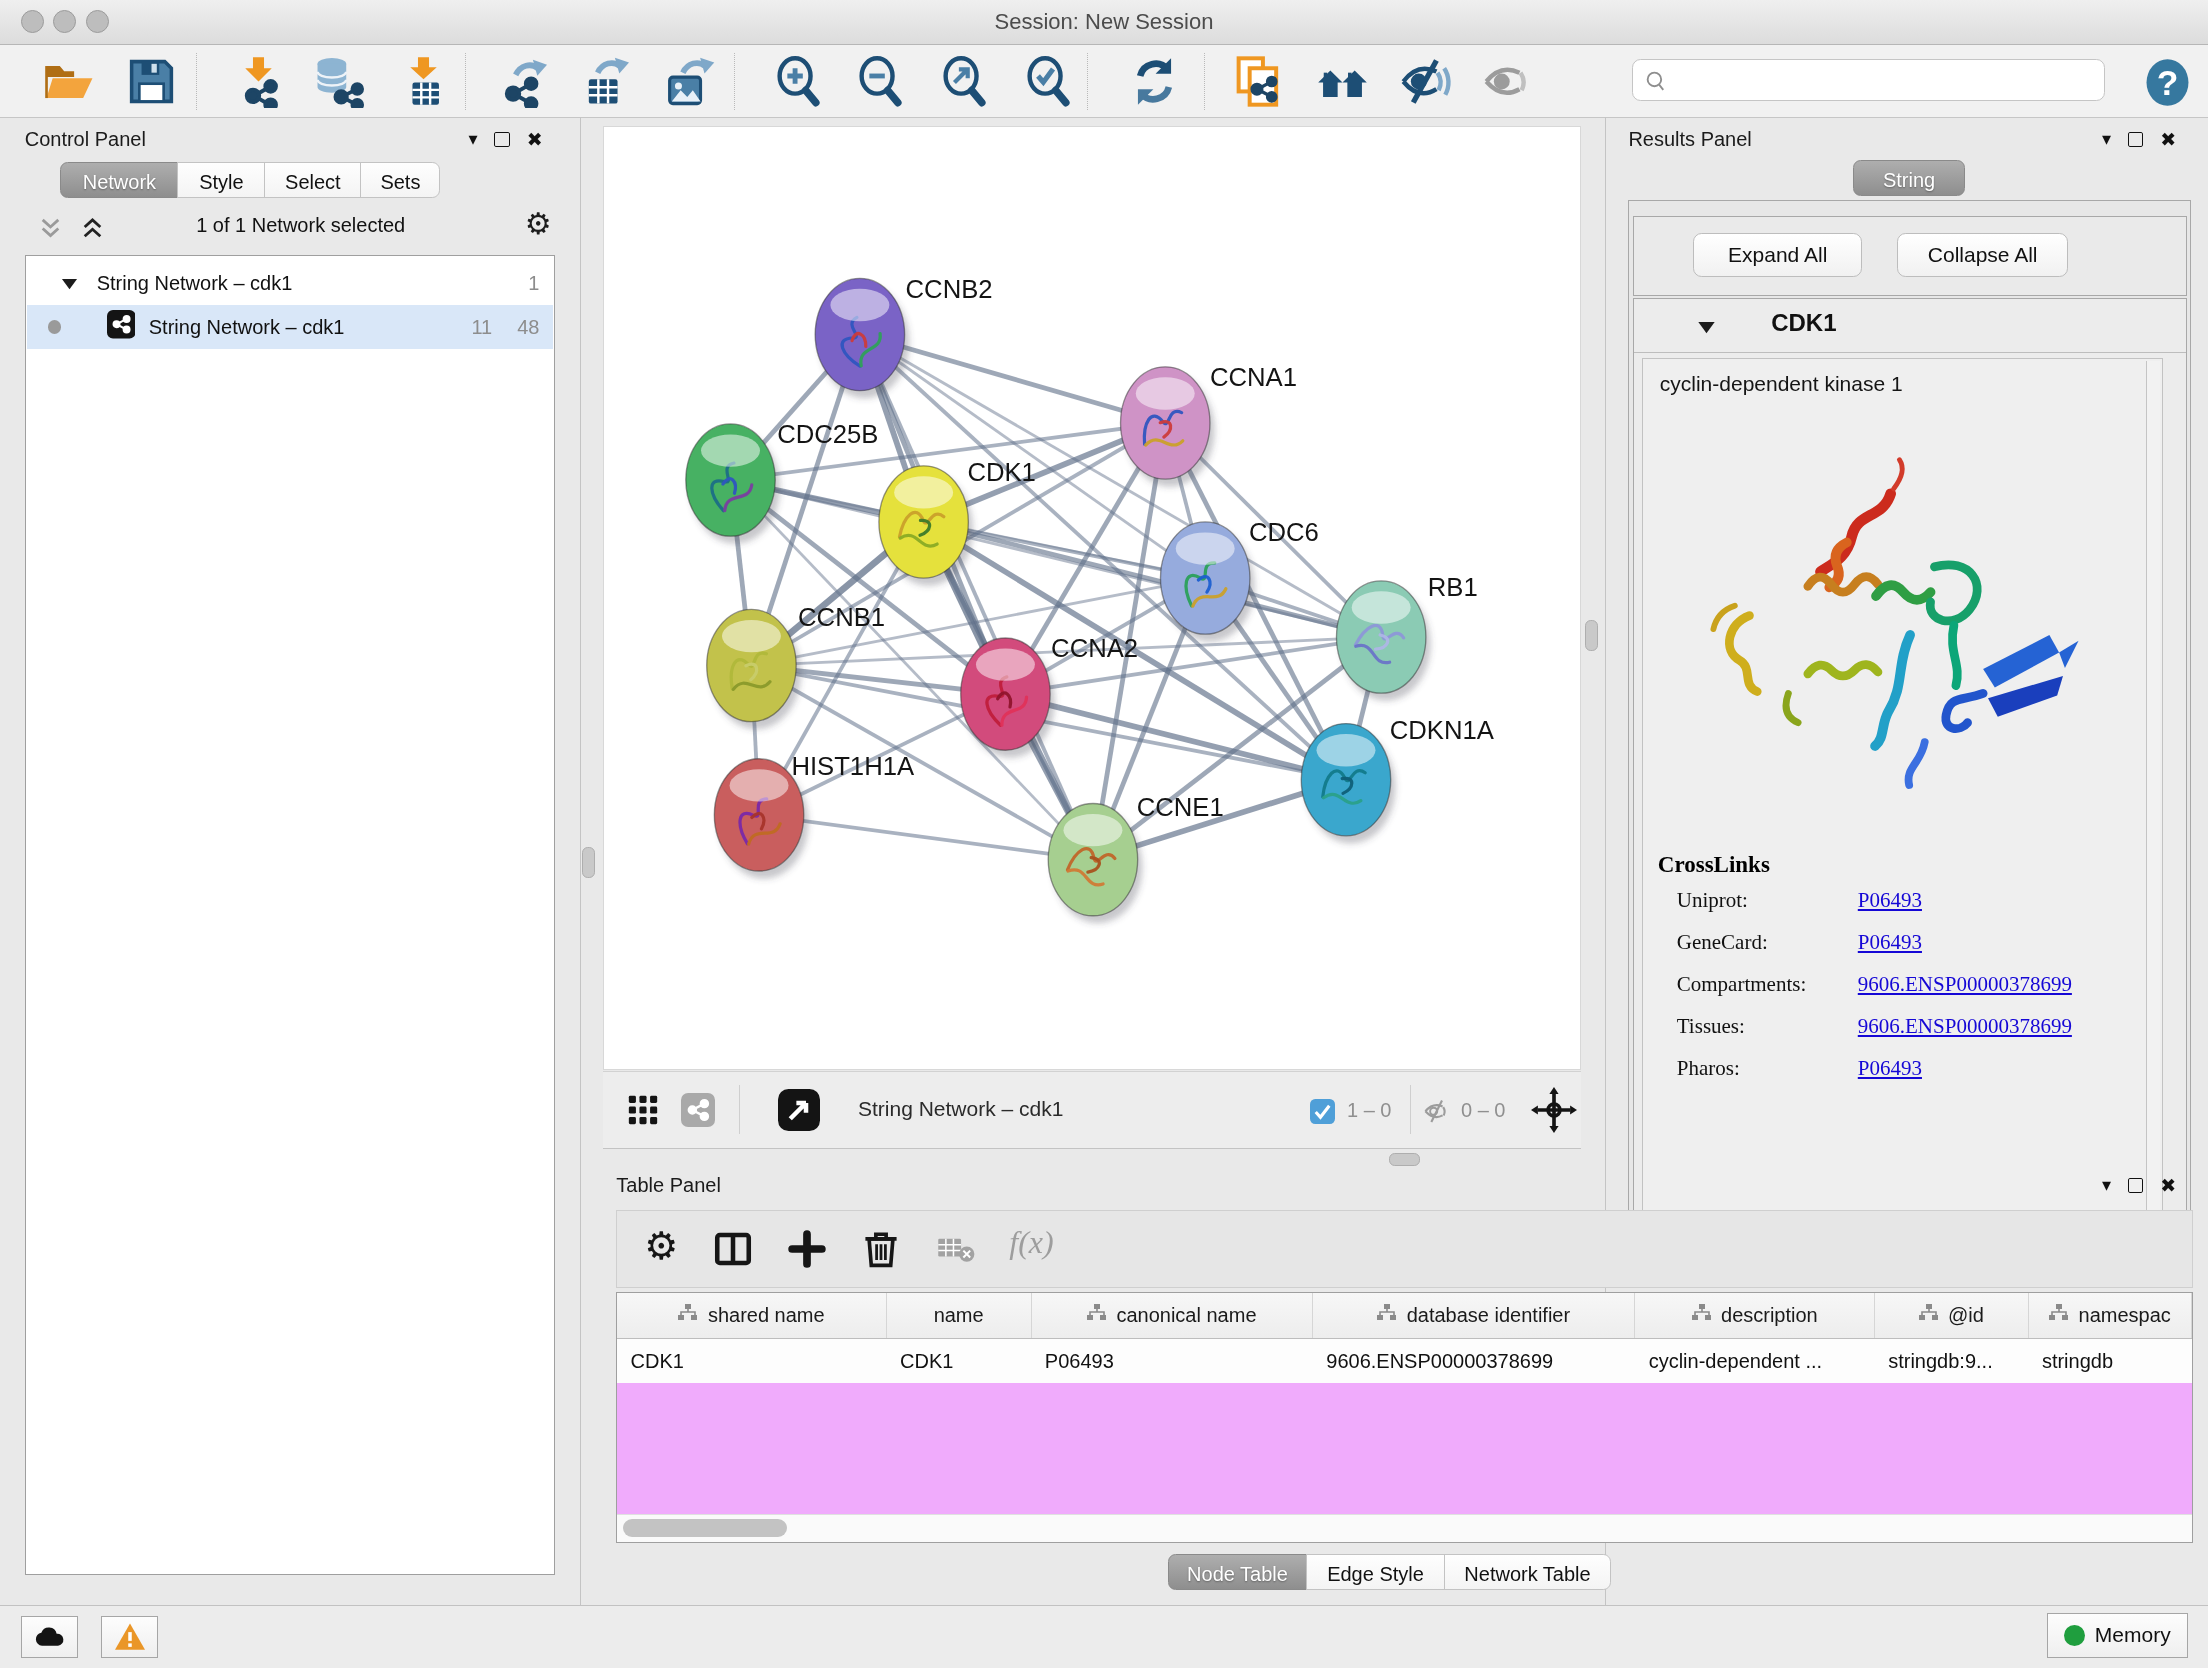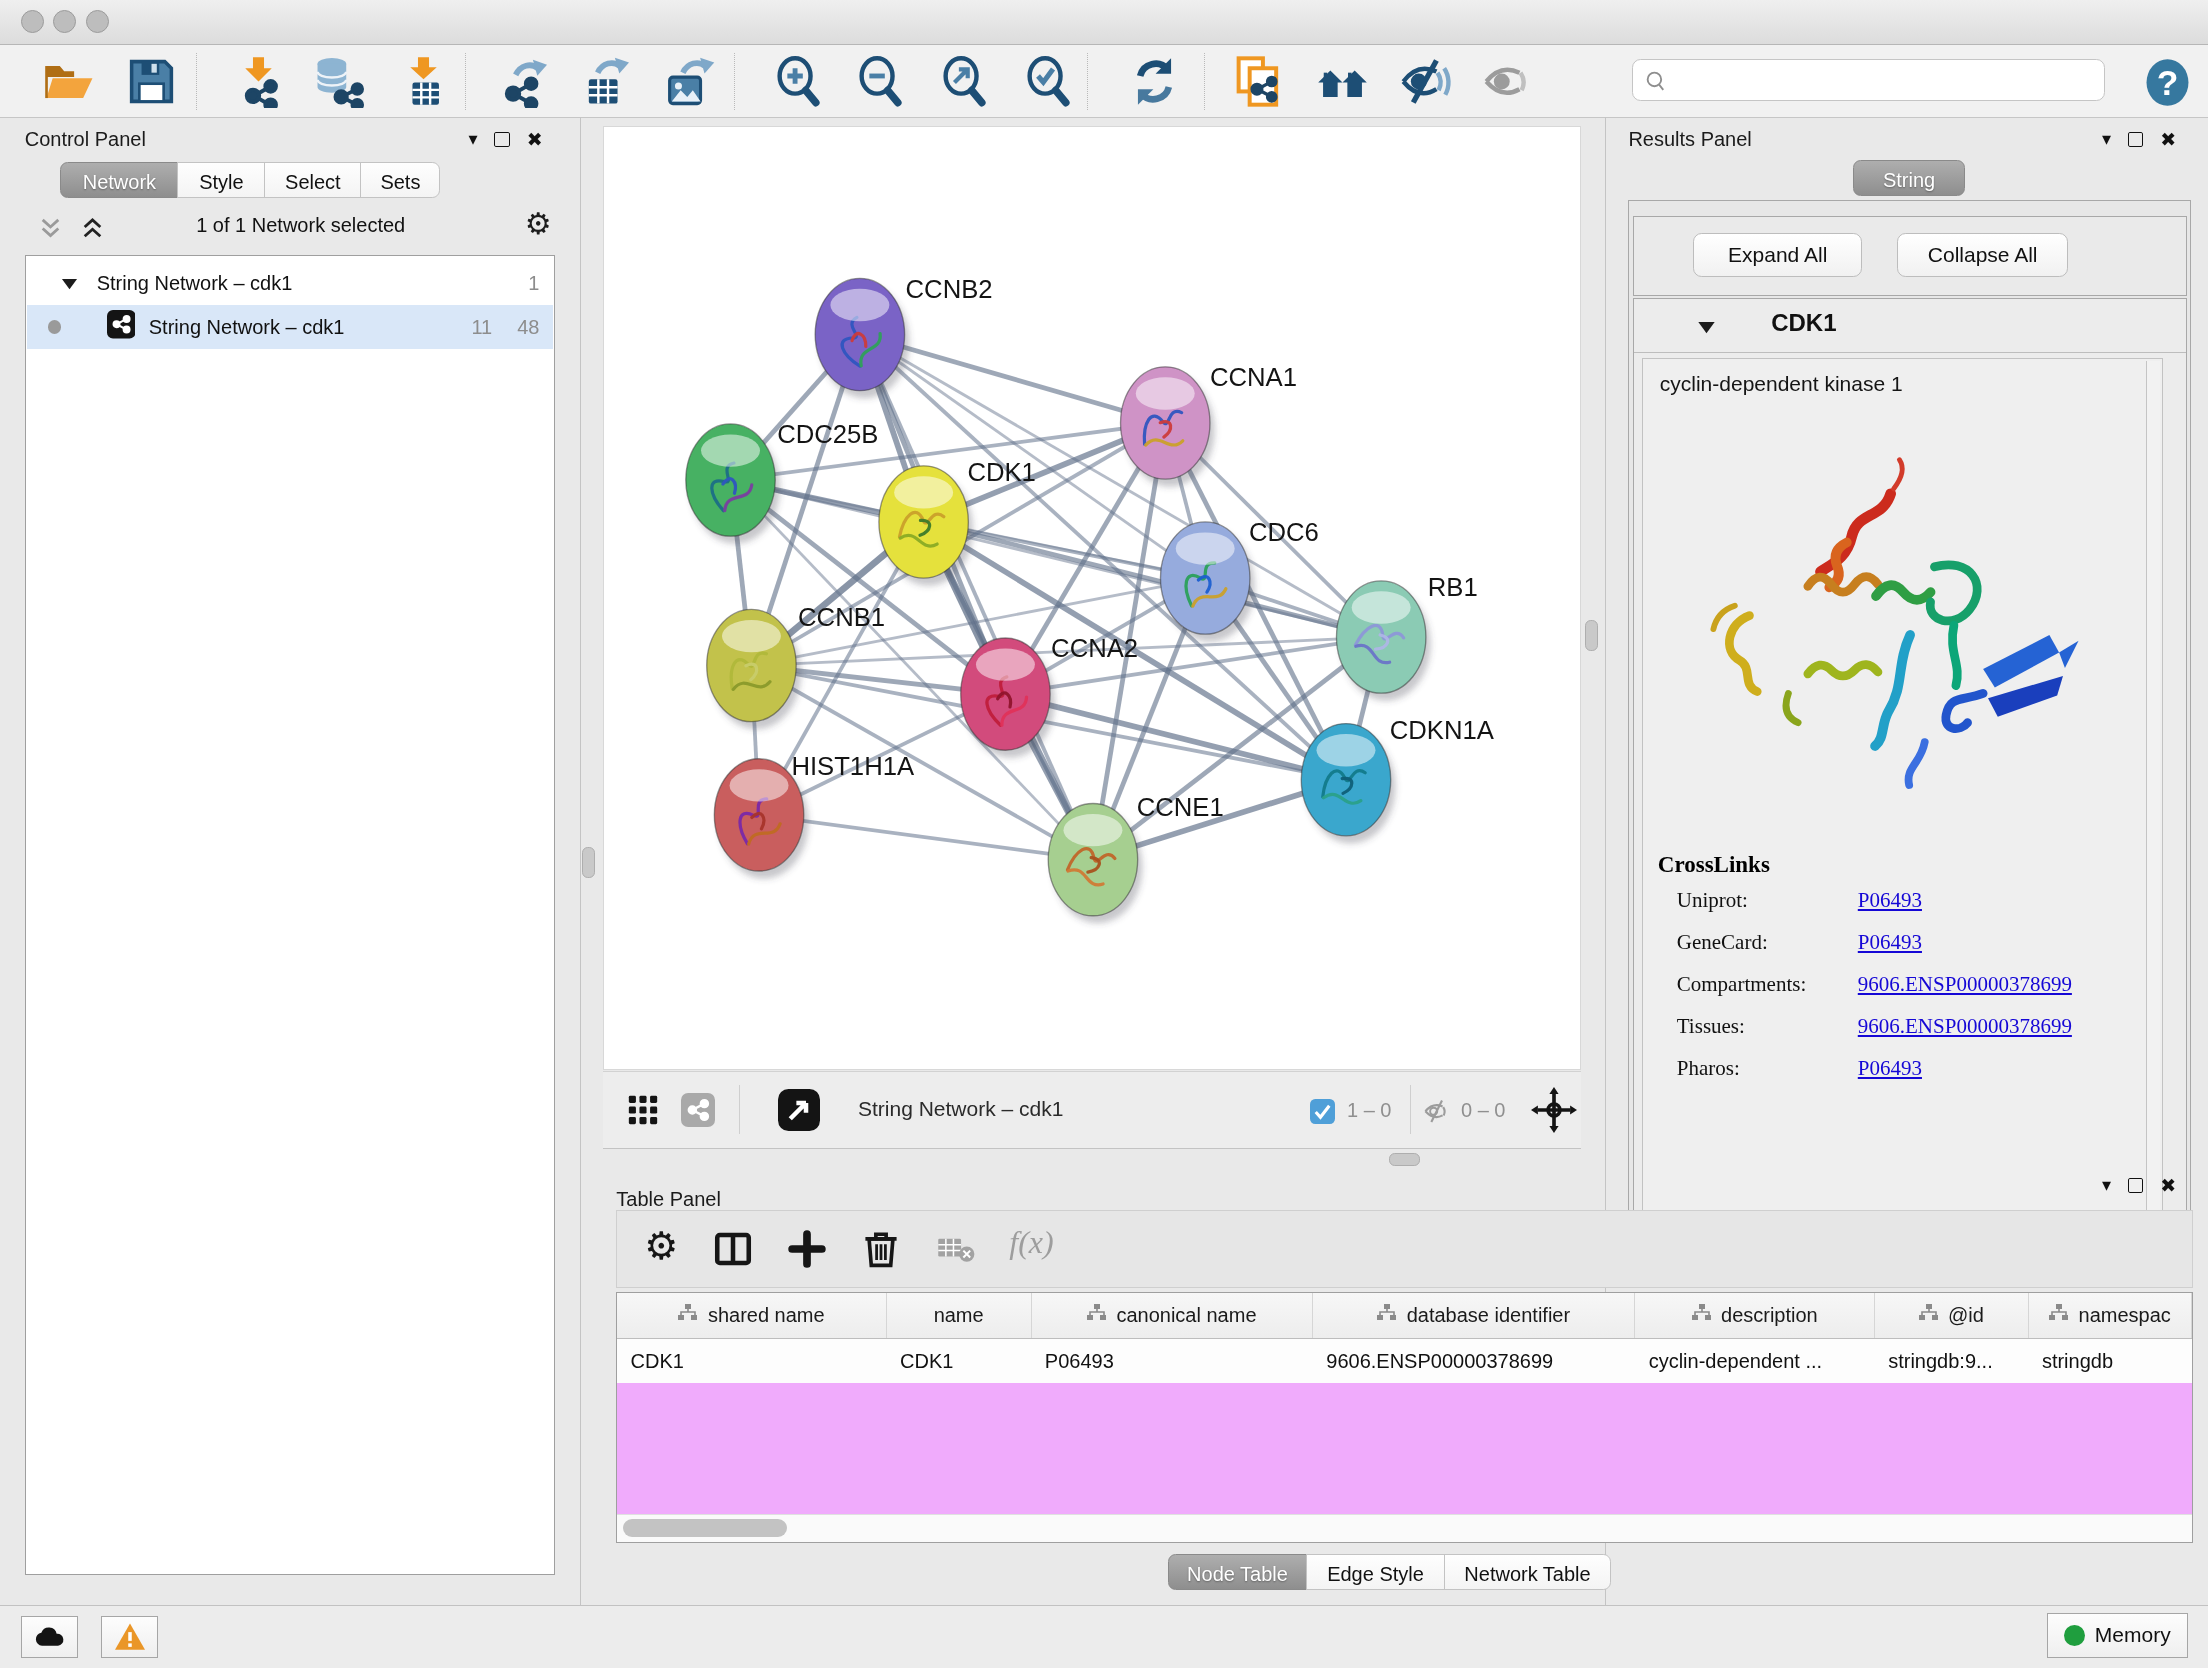--- a/index.html
+++ b/index.html
@@ -65,20 +65,21 @@
 </style>
 </head>
 <body>
 
 <div id="win">
 
   <div class="abs titlebar">
     <span class="abs tl" style="left:21px"></span>
     <span class="abs tl" style="left:53px"></span>
     <span class="abs tl" style="left:86px"></span>
+    <div class="abs wtitle">Session: New Session</div>
   </div>
 
   <div class="abs toolbar">
     <button class="tool" style="left:40px">
       <svg viewBox="0 0 24 24">
           <path d="M2.5 5h6l2 2.4h4.5V10H2.5z" fill="#b06e14"></path>
           <path d="M2.5 19.5l2.8-9h18l-4.2 9z" fill="#f3a43d"></path>
           <path d="M2.5 19.5V5" stroke="#b06e14" stroke-width="1.2"></path>
         </svg>
     </button>
@@ -642,21 +643,21 @@
               </div>
             </div>
 
           <div class="abs" style="right:1.9px;top:1.9px;width:13.3px;height:856px;border-left:1px solid #c4c4c4;background:#f2f2f2"></div>
         </div>
       </div>
     </div>
   </div>
 
   <div class="abs" style="left:603px;top:1170px;width:1598px;height:436px">
-    <div class="abs ptitle" style="left:13.3px;top:18px">Table Panel</div>
+    <div class="abs ptitle" style="left:13.3px;top:4px">Table Panel</div>
     <div class="abs hic" style="left:1499px;top:5.7px">
       <span class="tri uni">▾</span>
       <span class="sqr"></span>
       <span class="xx uni">✖</span>
     </div>
 
     <div class="abs" style="left:13.3px;top:40px;width:1577px;height:78px;background:#e6e6e6;border:1px solid #cfcfcf;box-sizing:border-box">
       <span class="abs uni" style="left:27px;top:13.3px;font-size:38px;color:#161616">⚙</span>
       <span class="abs" style="left:95px;top:17px">
         <svg width="42" height="42" viewBox="0 0 24 24">

